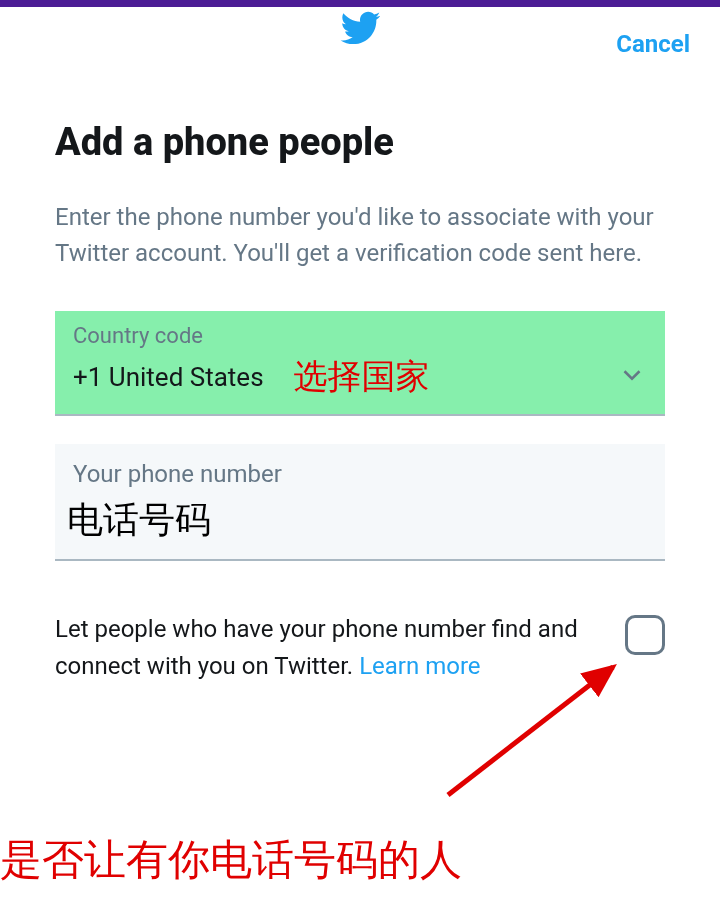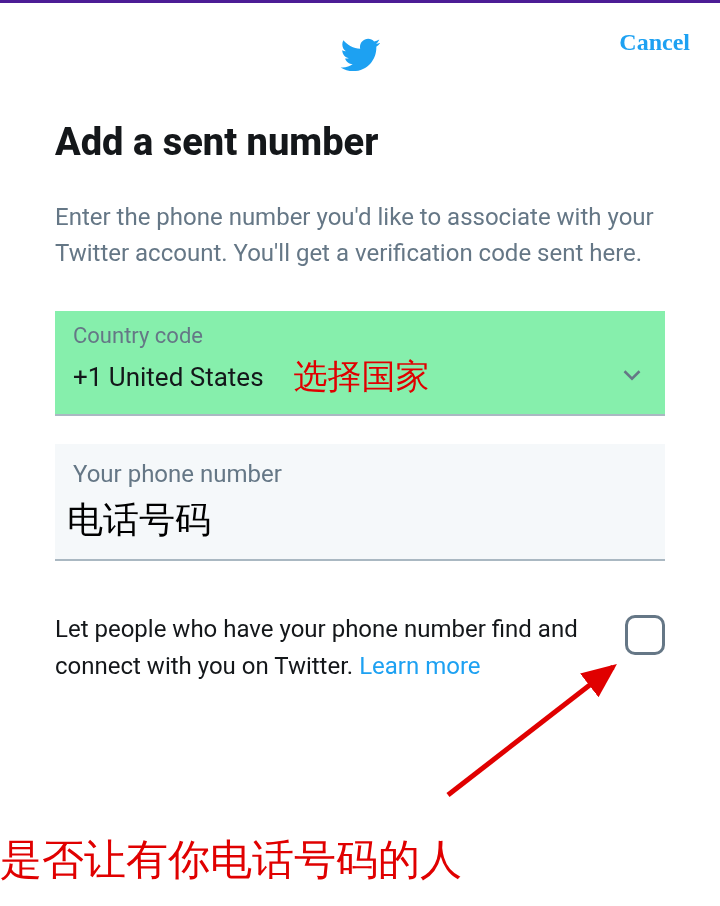--- a/index.html
+++ b/index.html
@@ -10,26 +10,25 @@
     body {
       font-family: -apple-system, BlinkMacSystemFont, "Segoe UI", Roboto, Helvetica, Arial, sans-serif;
       background: #fff;
       width: 720px;
       height: 906px;
       position: relative;
       overflow: hidden;
     }
     .header {
       display: flex;
-      align-items: flex-end;
+      align-items: flex-start;
       justify-content: center;
       height: 80px;
       position: relative;
-      border-top: 3px solid #4c1d95;
-      font-family: Liberation Serif, serif;
+      border-top: 7px solid #4c1d95;
     }
     .twitter-logo {
       color: #1DA1F2;
     }
     .cancel-btn {
       position: absolute;
       right: 30px;
       top: 50%;
       transform: translateY(-50%);
       color: #1DA1F2;
@@ -152,21 +151,21 @@
 <div class="header">
   <span class="twitter-logo">
     <svg width="42" height="42" viewBox="0 0 24 24" fill="currentColor">
       <path d="M23.643 4.937c-.835.37-1.732.62-2.675.733.962-.576 1.7-1.49 2.048-2.578-.9.534-1.897.922-2.958 1.13-.85-.904-2.06-1.47-3.4-1.47-2.572 0-4.658 2.086-4.658 4.66 0 .364.042.718.12 1.06-3.873-.195-7.304-2.05-9.602-4.868-.4.69-.63 1.49-.63 2.342 0 1.616.823 3.043 2.072 3.878-.764-.025-1.482-.234-2.11-.583v.06c0 2.257 1.605 4.14 3.737 4.568-.392.106-.803.162-1.227.162-.3 0-.593-.028-.877-.082.593 1.85 2.313 3.198 4.352 3.234-1.595 1.25-3.604 1.995-5.786 1.995-.376 0-.747-.022-1.112-.065 2.062 1.323 4.51 2.093 7.14 2.093 8.57 0 13.255-7.098 13.255-13.254 0-.2-.005-.402-.014-.602.91-.658 1.7-1.477 2.323-2.41z"></path>
     </svg>
   </span>
   <span class="cancel-btn">Cancel</span>
 </div>
 
 <div class="content">
-  <h1 class="page-title">Add a sent number</h1>
+  <h1 class="page-title">Add a phone people</h1>
   <p class="description">Enter the phone number you'd like to associate with your Twitter account. You'll get a verification code sent here.</p>
 
   <div class="input-field">
     <div class="input-label">Country code</div>
     <div class="country-row">
       <div class="country-left">
         <span class="country-value">+1 United States</span>
         <span class="annotation-country">选择国家</span>
       </div>
       <span class="chevron">

